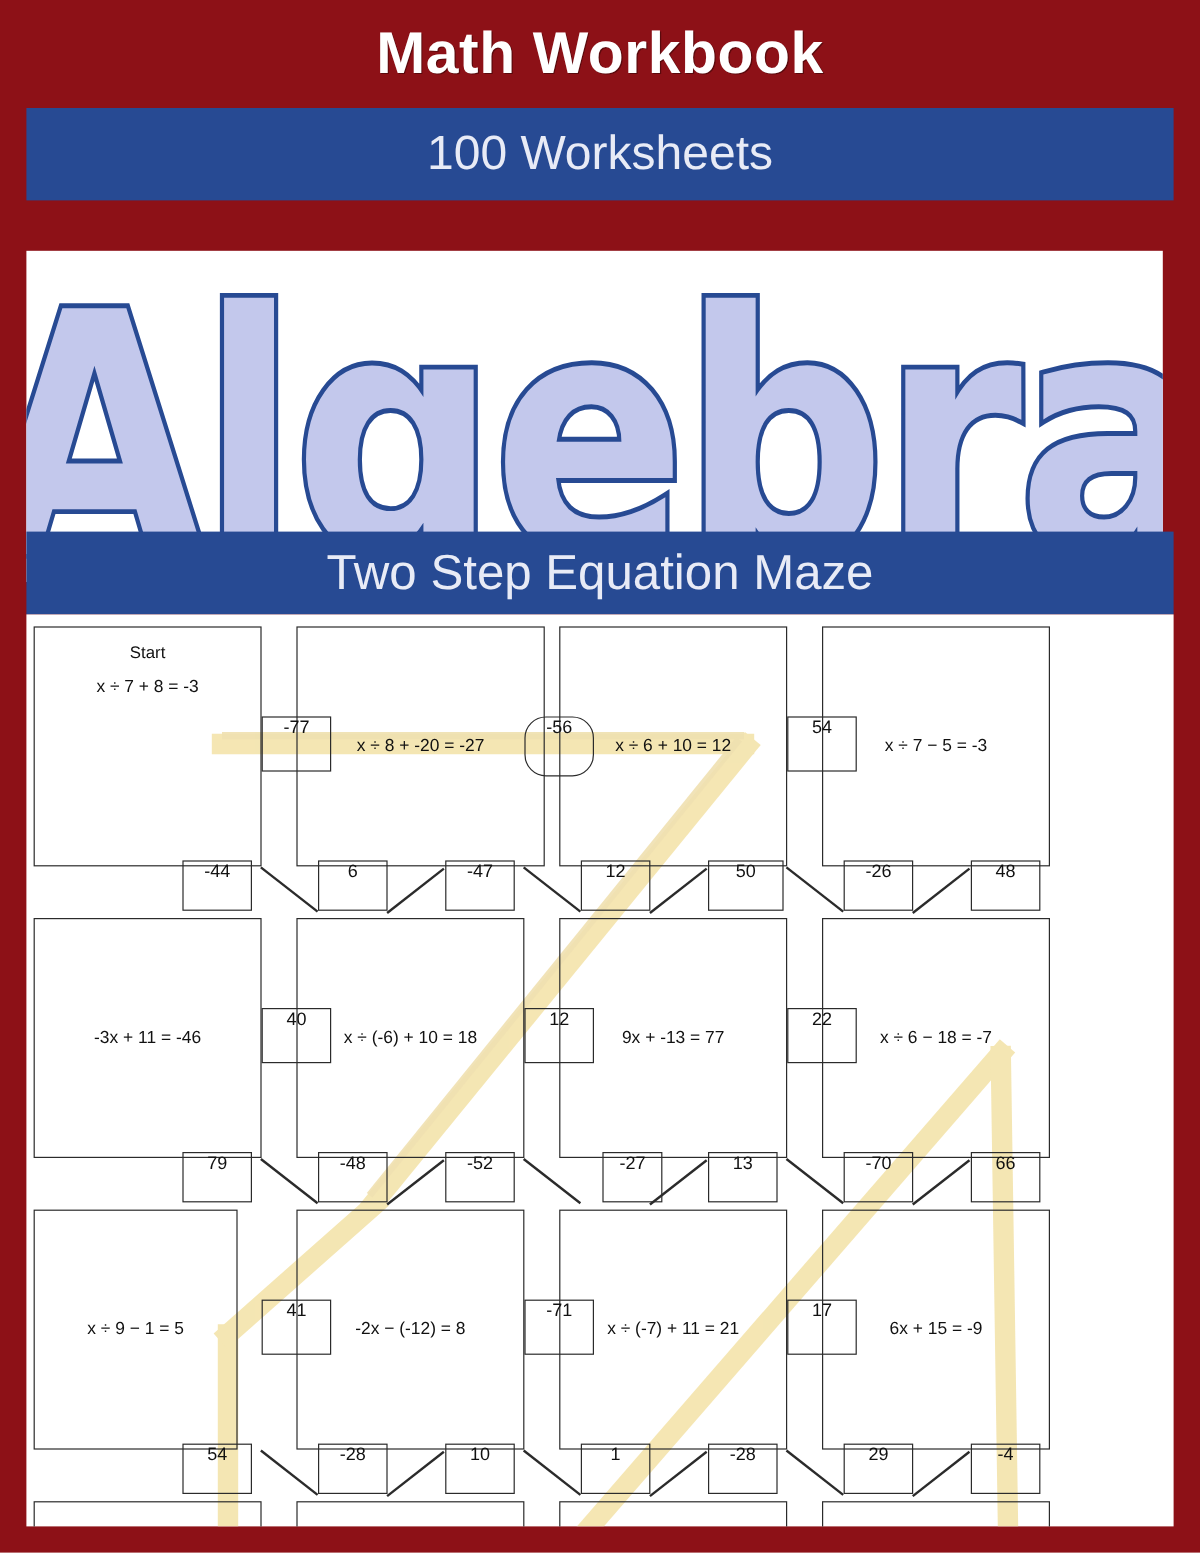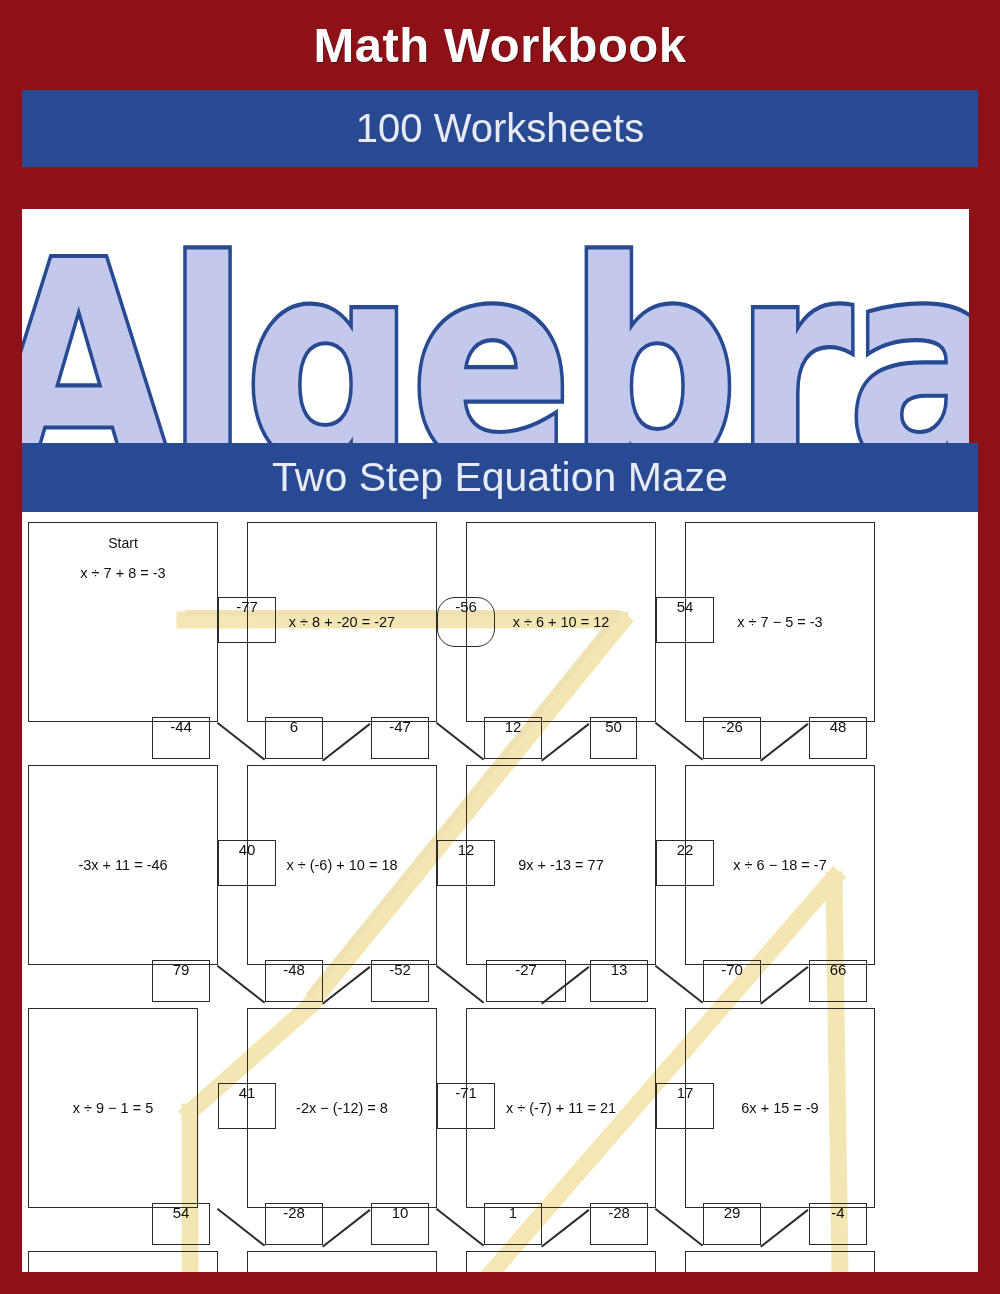--- a/index.html
+++ b/index.html
@@ -189,21 +189,21 @@
         <g stroke="#efe0b0" stroke-width="6" fill="none" opacity="0.9">
           <path d="M163 101 L598 101"></path>
           <path d="M594 104 L286 484"></path>
         </g>
       </svg>
 
       <div class="cell start" style="left:6px; top:10px; width:190px; height:200px;">
         <span class="start-label">Start</span>
         <span>x ÷ 7 + 8 = -3</span>
       </div>
-      <div class="cell" style="left:225px; top:10px; width:190px; height:200px;">
+      <div class="cell" style="left:225px; top:10px; width:207px; height:200px;">
         <span>x ÷ 8 + -20 = -27</span>
       </div>
       <div class="cell" style="left:444px; top:10px; width:190px; height:200px;">
         <span>x ÷ 6 + 10 = 12</span>
       </div>
       <div class="cell" style="left:663px; top:10px; width:190px; height:200px;">
         <span>x ÷ 7 − 5 = -3</span>
       </div>
 
       <div class="ans" style="left:196px; top:85px; width:58px; height:46px;">
@@ -221,21 +221,21 @@
       </div>
       <div class="ans" style="left:243px; top:205px; width:58px; height:42px;">
         <span>6</span>
       </div>
       <div class="ans" style="left:349px; top:205px; width:58px; height:42px;">
         <span>-47</span>
       </div>
       <div class="ans" style="left:462px; top:205px; width:58px; height:42px;">
         <span>12</span>
       </div>
-      <div class="ans" style="left:568px; top:205px; width:47px; height:42px;">
+      <div class="ans" style="left:568px; top:205px; width:63px; height:42px;">
         <span>50</span>
       </div>
       <div class="ans" style="left:681px; top:205px; width:58px; height:42px;">
         <span>-26</span>
       </div>
       <div class="ans" style="left:787px; top:205px; width:58px; height:42px;">
         <span>48</span>
       </div>
 
       <div class="diag" style="left:196px; top:210px; width:60px; transform: rotate(38deg);"></div>
@@ -270,21 +270,21 @@
 
       <div class="ans" style="left:130px; top:448px; width:58px; height:42px;">
         <span>79</span>
       </div>
       <div class="ans" style="left:243px; top:448px; width:58px; height:42px;">
         <span>-48</span>
       </div>
       <div class="ans" style="left:349px; top:448px; width:58px; height:42px;">
         <span>-52</span>
       </div>
-      <div class="ans" style="left:464px; top:448px; width:80px; height:42px;">
+      <div class="ans" style="left:480px; top:448px; width:50px; height:42px;">
         <span>-27</span>
       </div>
       <div class="ans" style="left:568px; top:448px; width:58px; height:42px;">
         <span>13</span>
       </div>
       <div class="ans" style="left:681px; top:448px; width:58px; height:42px;">
         <span>-70</span>
       </div>
       <div class="ans" style="left:787px; top:448px; width:58px; height:42px;">
         <span>66</span>

